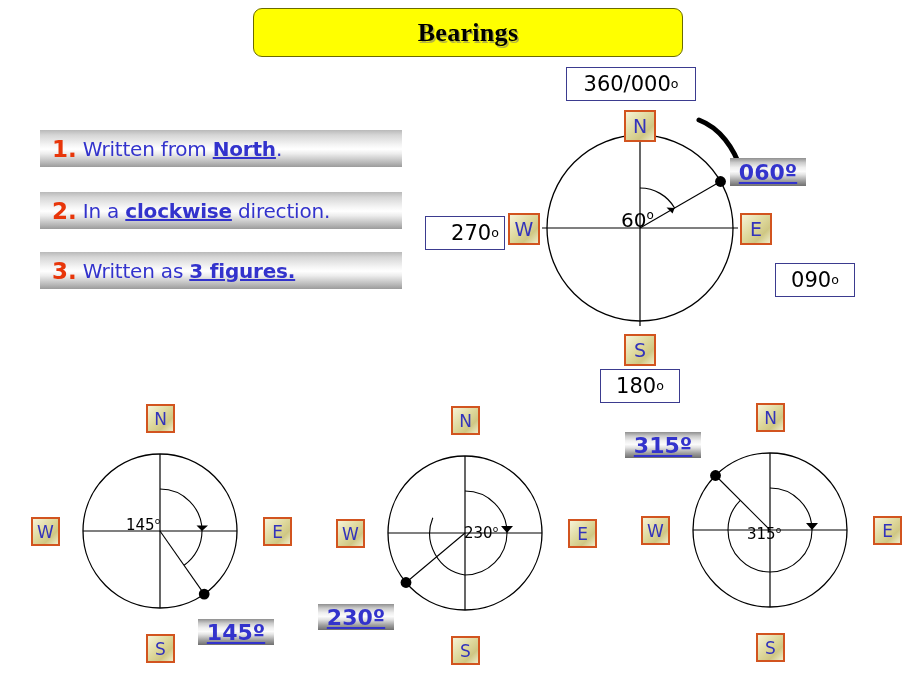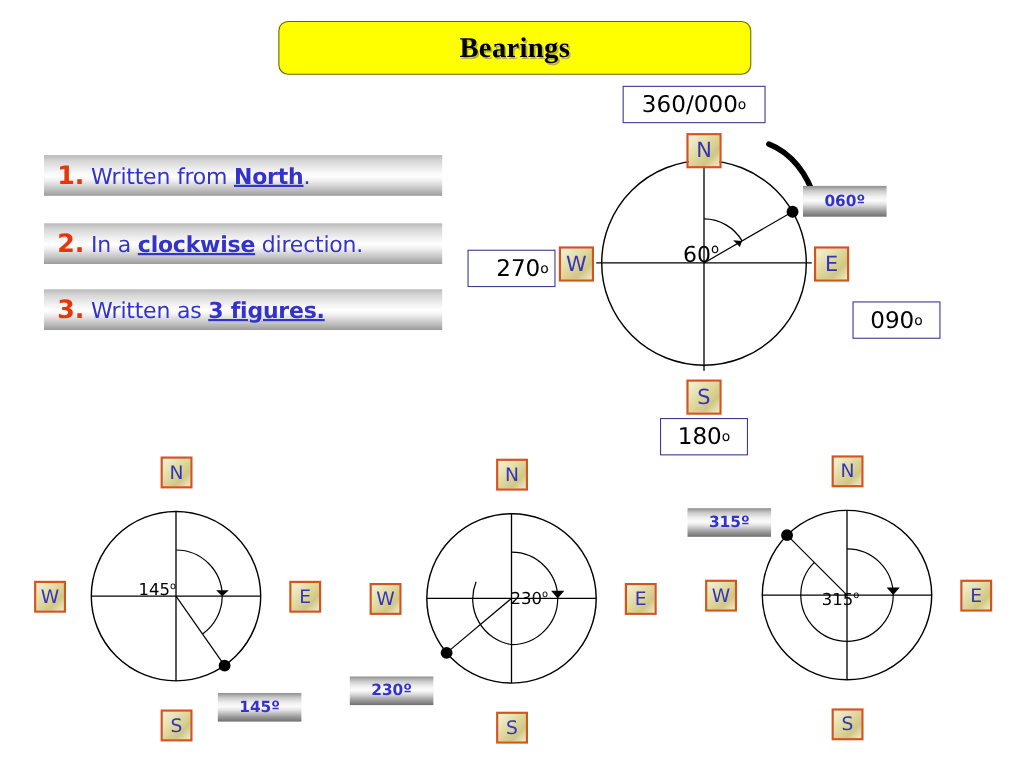--- a/index.html
+++ b/index.html
@@ -4,21 +4,21 @@
 <style>
   html, body {
     margin: 0; padding: 0;
     background: #ffffff;
   }
   body {
     width: 920px; height: 690px;
     position: relative; overflow: hidden;
     font-family: "Liberation Sans", sans-serif;
   }
-  .stage { position: absolute; left: 0; top: 11px; width: 920px; height: 543px; }
+  .stage { position: absolute; left: 0; top: 0; width: 920px; height: 543px; }
 
   
   #title-banner {
     position: absolute; left: 253px; top: 8px;
     width: 428px; height: 47px;
     background: #ffff00;
     border: 1px solid #6b6b00;
     border-radius: 9px;
     display: flex; align-items: center; justify-content: center;
   }
@@ -100,23 +100,24 @@
   
   .badge {
     position: absolute;
     box-sizing: border-box;
     background: linear-gradient(to bottom,
         #8f8f8f 0%, #c9c9c9 16%, #efefef 34%,
         #fbfbfb 48%, #e2e2e2 60%, #9e9e9e 82%, #6f6f6f 100%);
     display: flex; align-items: center; justify-content: center;
     font-family: "DejaVu Sans", sans-serif;
     font-weight: bold;
-    font-size: 14px;
+    font-size: 22px;
     color: #3333cc;
     white-space: nowrap;
+    text-decoration: underline;
   }
 
   
   .compass { position: absolute; }
   .compass svg { display: block; overflow: visible; }
 
   .angle-label {
     position: absolute;
     font-family: "DejaVu Sans", sans-serif;
     font-size: 20px;
@@ -283,15 +284,15 @@
   <div class="cardinal" style="left:873px; top:516px;">
       <span>E</span>
     </div>
   <div class="cardinal" style="left:756px; top:633px;">
       <span>S</span>
     </div>
   <div class="cardinal" style="left:641px; top:516px;">
       <span>W</span>
     </div>
 
-  <div class="badge" style="left:625px; top:432px; width:76px; height:26px;margin-top:19px;">315º</div>
+  <div class="badge" style="left:625px; top:432px; width:76px; height:26px;">315º</div>
 
 </div>
 
 </body></html>

